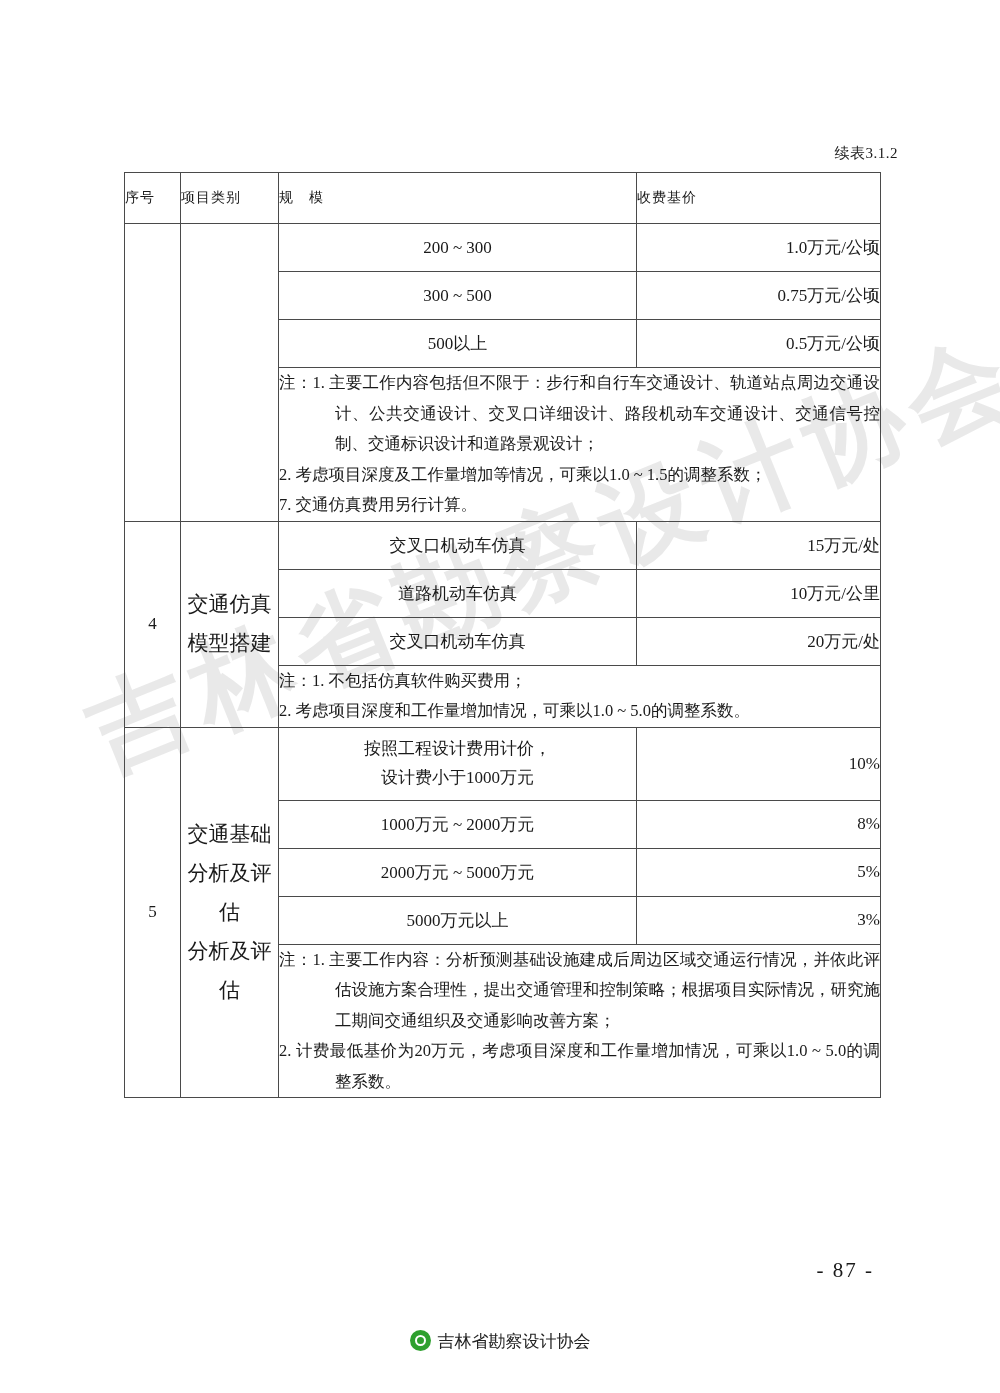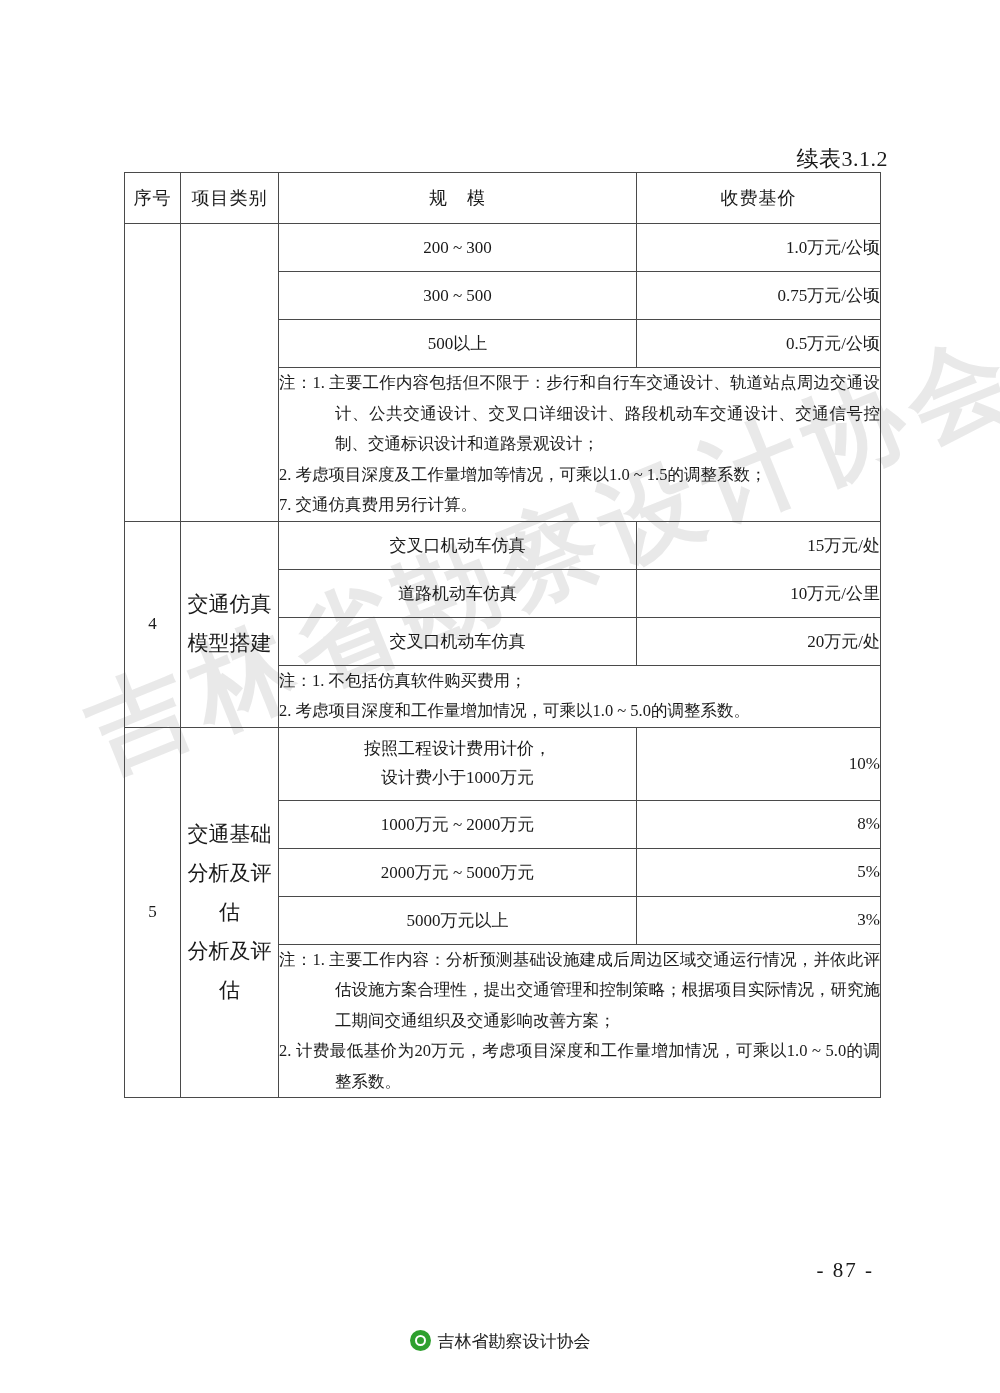--- a/index.html
+++ b/index.html
@@ -33,23 +33,23 @@
     font-family: "Liberation Serif", serif;
     font-size: 100px;
     color: rgba(120,120,120,0.16);
     letter-spacing: 10px;
     transform: rotate(-22deg);
     white-space: nowrap;
     font-weight: bold;
   }
   .table-caption {
     position: absolute;
-    right: 112px;
+    right: 102px;
     top: 144px;
-    font-size: 22px;
+    font-size: 15px;
     letter-spacing: 0.5px;
   }
   table.fee {
     position: absolute;
     left: 124px;
     top: 172px;
     width: 756px;
     border-collapse: collapse;
     table-layout: fixed;
     z-index: 10;
@@ -58,22 +58,22 @@
   table.fee td, table.fee th {
     border: 1px solid #4a4a4a;
     padding: 0;
     vertical-align: middle;
     font-weight: normal;
     background: transparent;
   }
   thead td {
     background: #f0eeec;
     height: 50px;
-    text-align: center;
-    font-size: 18px;
+    text-align: left;
+    font-size: 14px;
     letter-spacing: 1px;
   }
   .col-no { width: 56px; }
   .col-cat { width: 98px; }
   .col-scale { width: 358px; }
   .col-price { width: 244px; }
 
   td.center {
     text-align: center;
     font-size: 17px;

